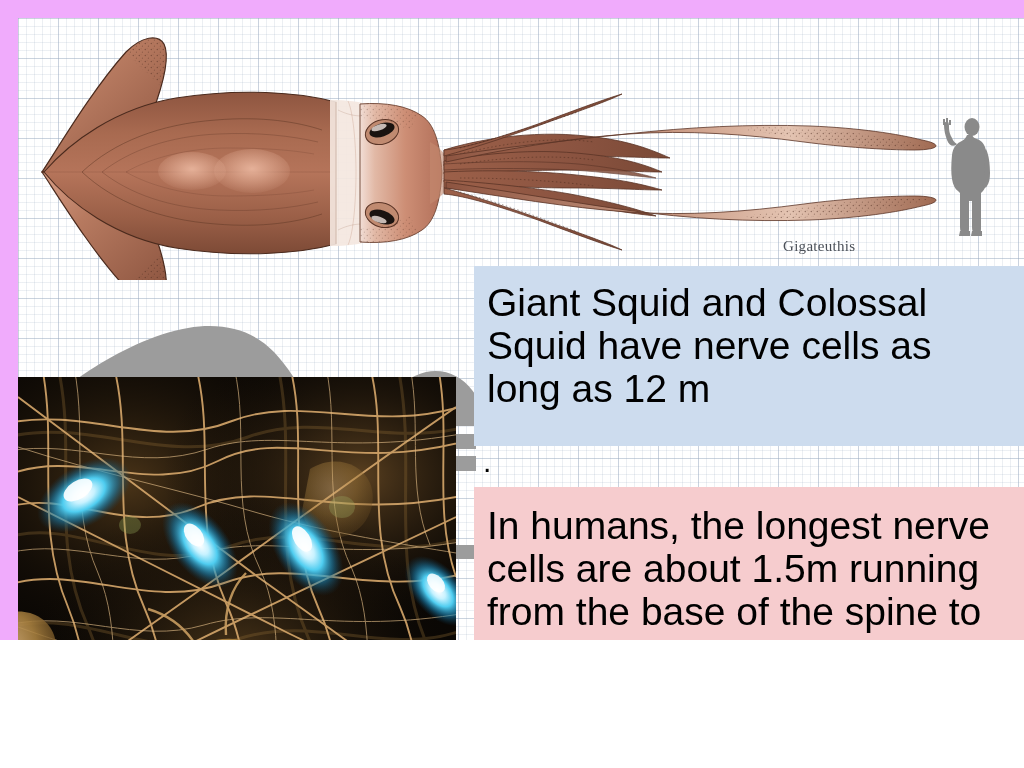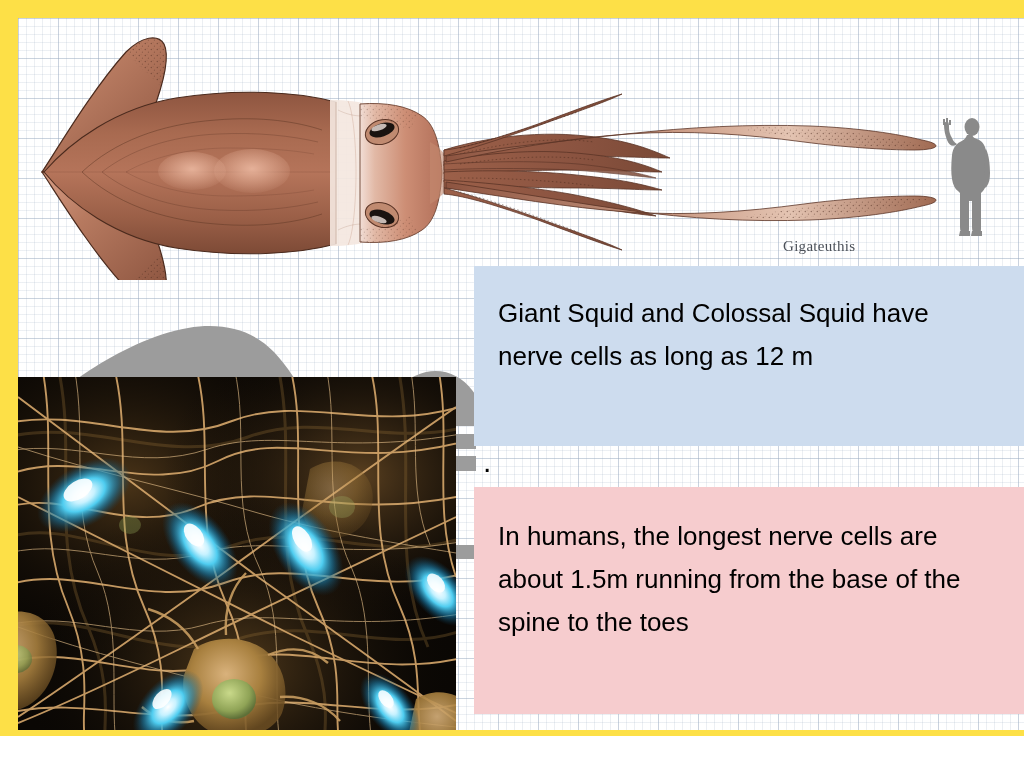--- a/index.html
+++ b/index.html
@@ -6,22 +6,22 @@
     margin: 0; padding: 0;
     width: 1024px; height: 768px;
     overflow: hidden;
     font-family: "Liberation Sans", sans-serif;
     background: #ffffff;
   }
 
   #slide {
     position: relative;
     width: 1024px;
-    height: 736px;
-    background: #fde047;
+    height: 640px;
+    background: #f0abfc;
     overflow: hidden;
   }
 
   
   .graph-bg {
     position: absolute;
     left: 18px; top: 18px;
     width: 1006px; height: 712px;
     background-color: #ffffff;
     background-image:
@@ -94,22 +94,22 @@
     background: #cddcee;
     padding: 14px 16px 0 12px;
   }
   .callout-pink {
     left: 474px; top: 487px;
     width: 550px; height: 227px;
     background: #f6ccce;
     padding: 16px 12px 0 12px;
   }
   .callout p {
-    margin: 12px;
-    font-size: 26px;
+    margin: 1px;
+    font-size: 39px;
     line-height: 43px;
     color: #000000;
     font-family: "Liberation Sans", sans-serif;
   }
   .stray-period {
     position: absolute;
     left: 483px; top: 447px;
     font-size: 30px;
     line-height: 30px;
     color: #000000;

